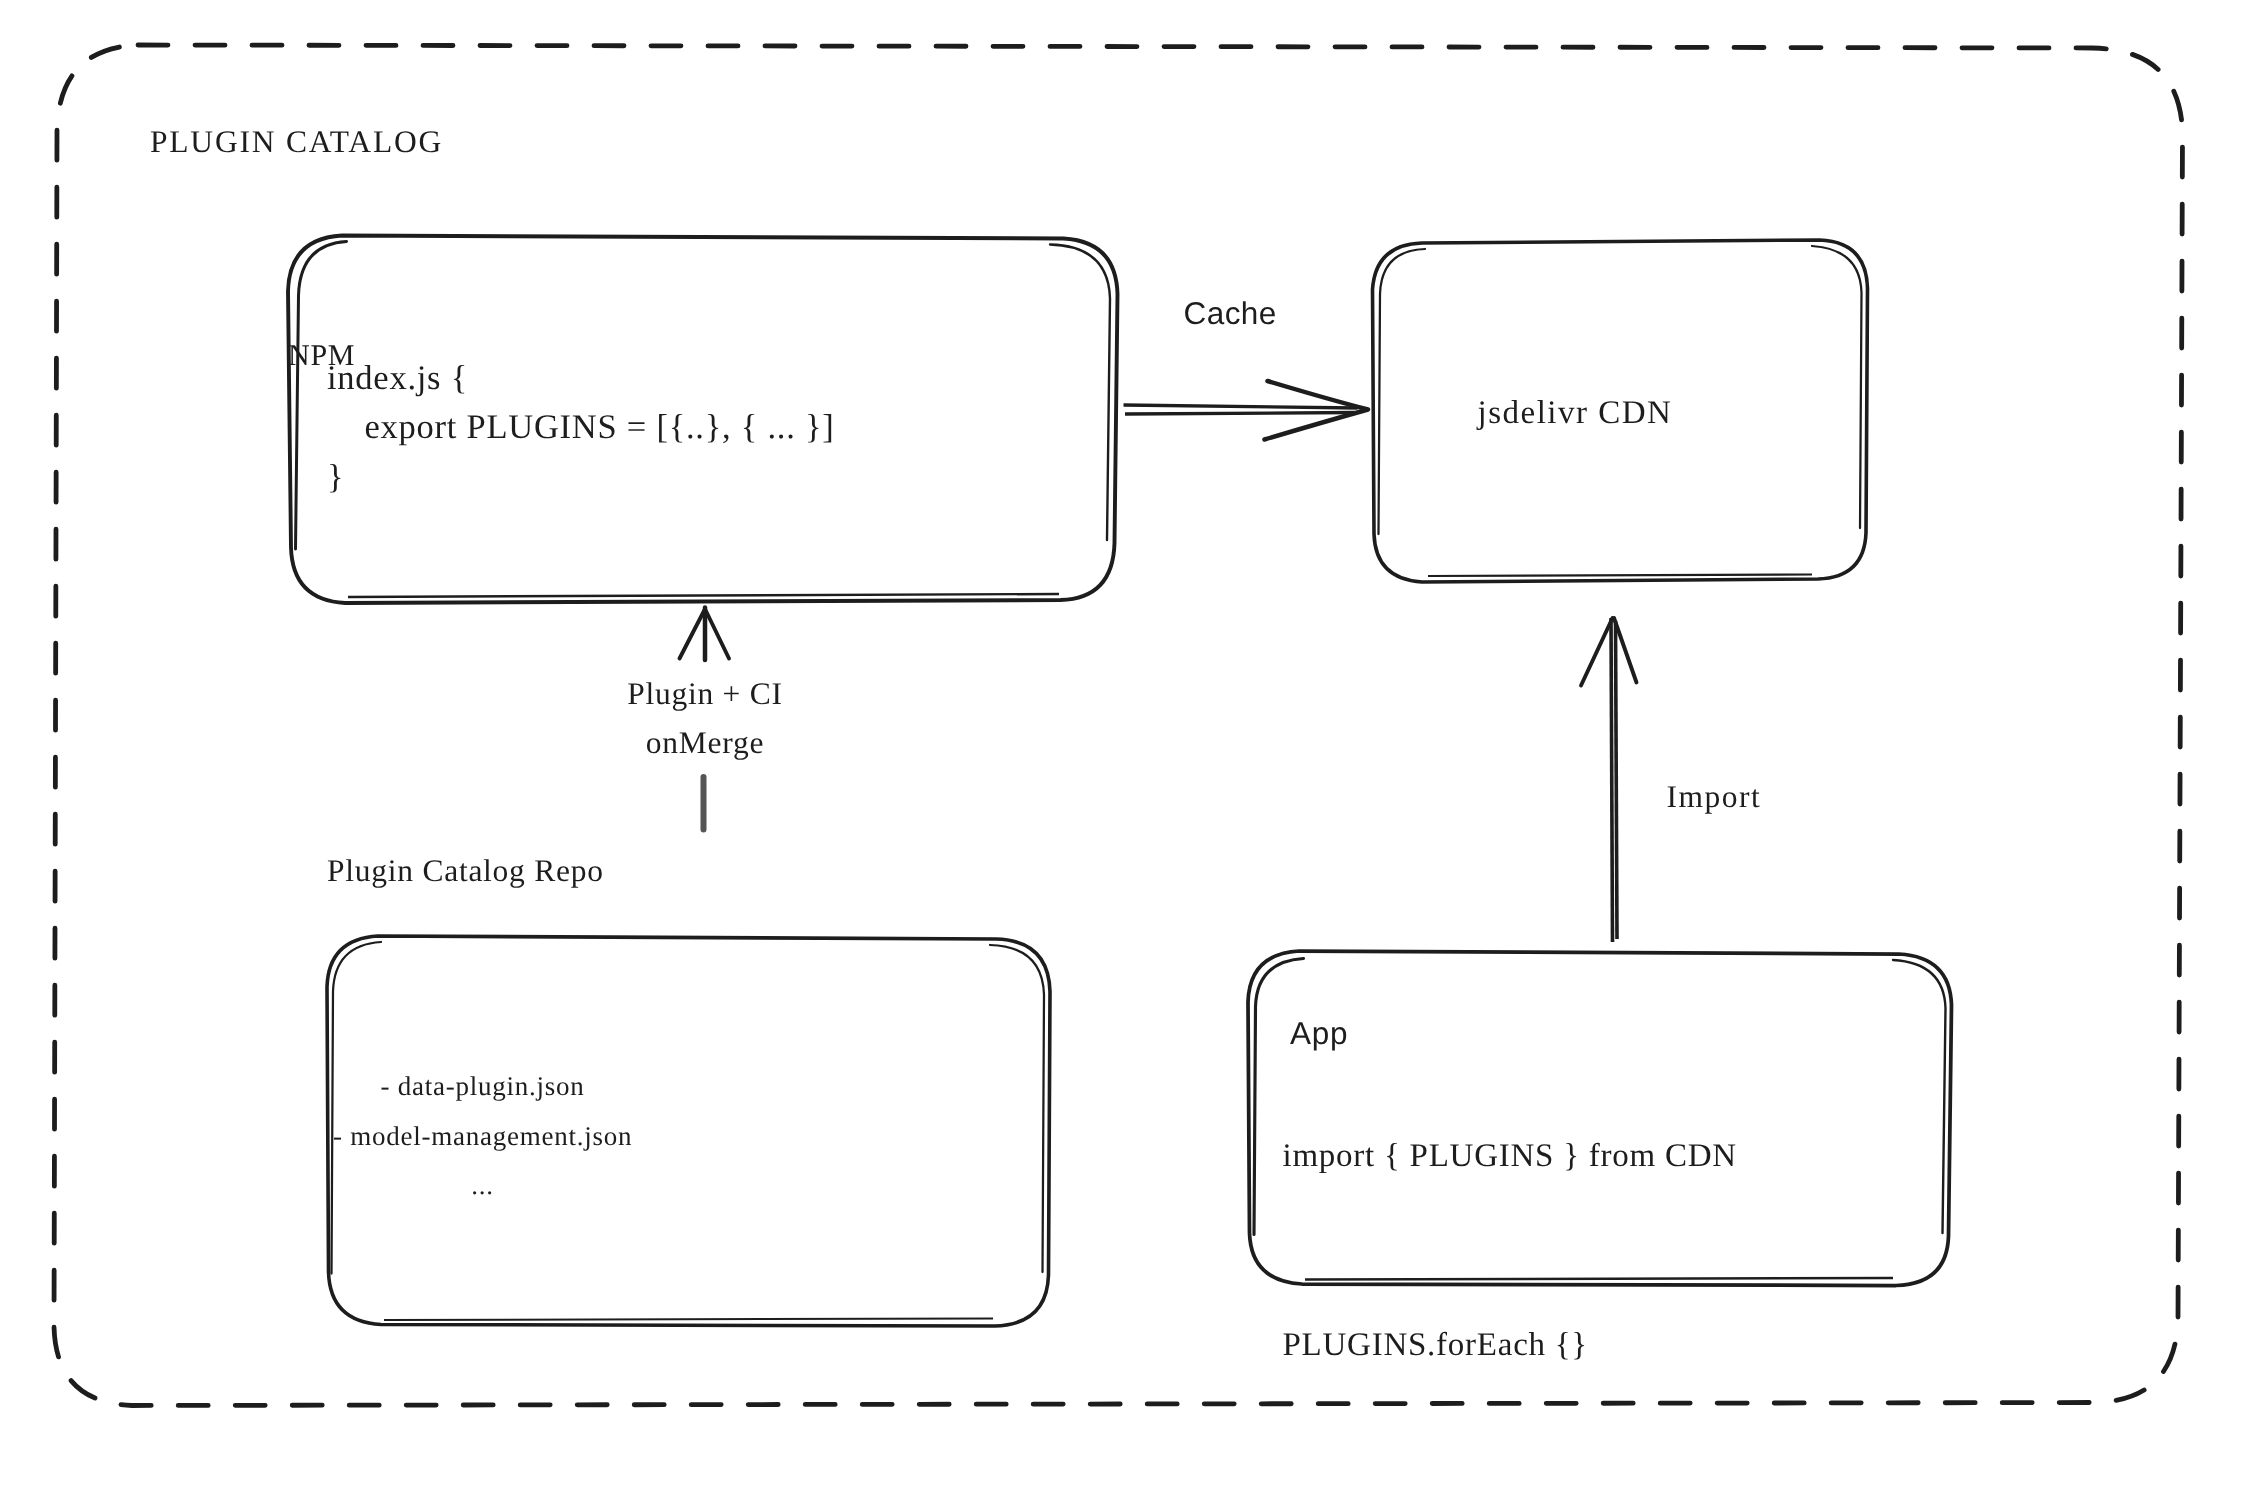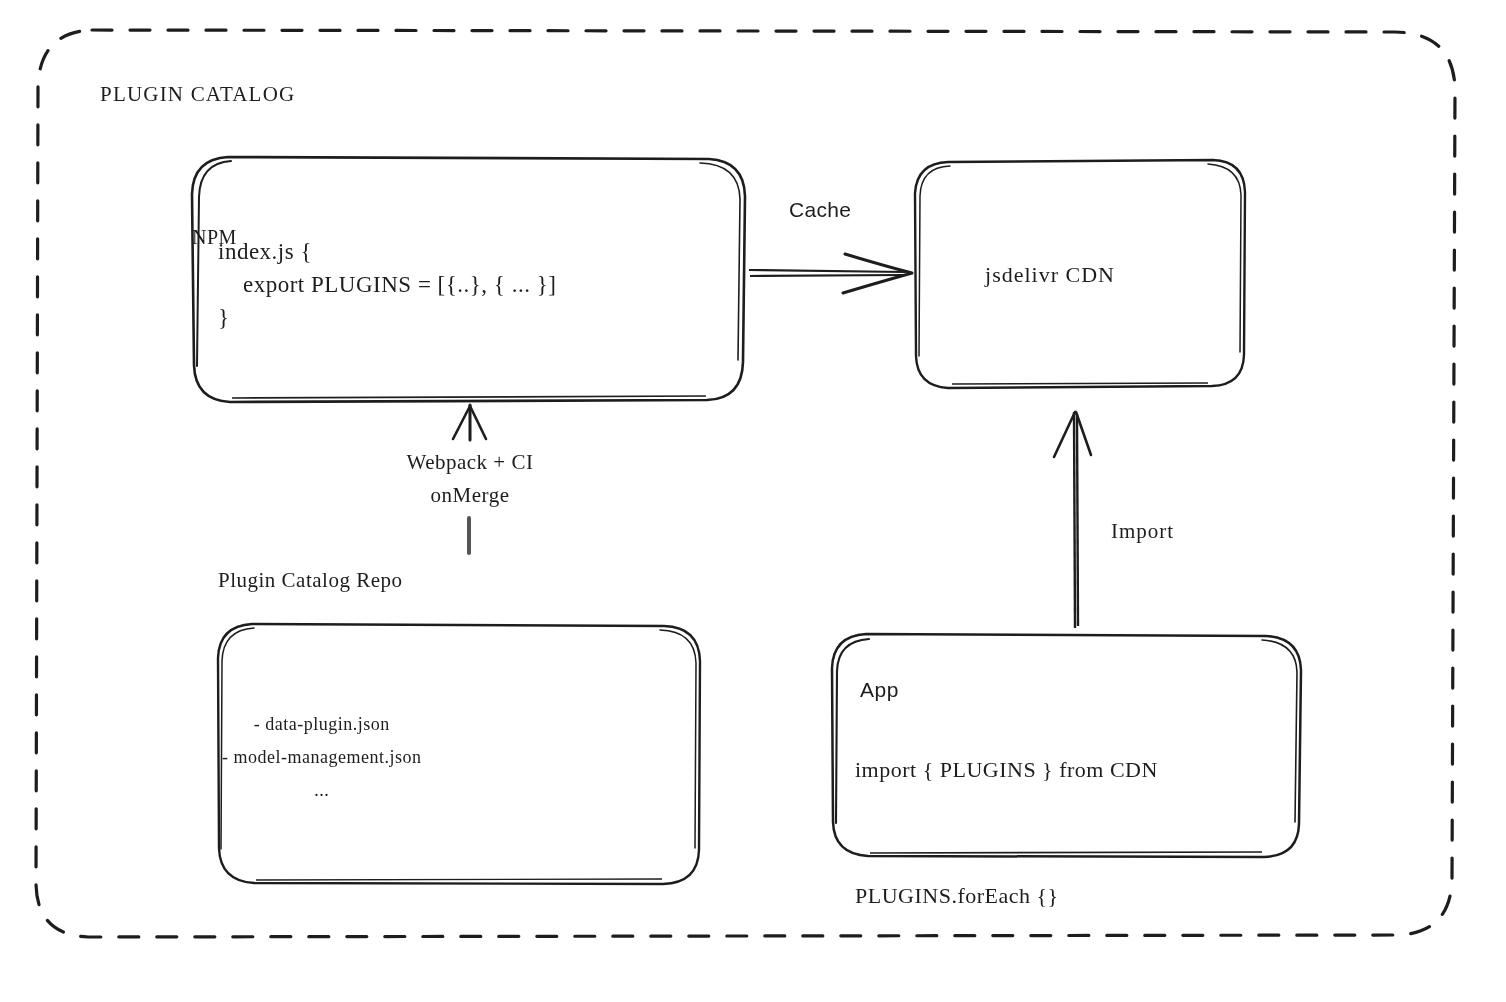--- a/index.html
+++ b/index.html
@@ -170,21 +170,21 @@
 
 <div class="lbl" id="npm-title">NPM</div>
 <div class="lbl" id="npm-code">index.js {
     export PLUGINS = [{..}, { ... }]
 }</div>
 
 <div class="lbl" id="cdn-title">jsdelivr CDN</div>
 
 <div class="lbl" id="cache-label">Cache</div>
 
-<div class="lbl" id="webpack-label">Webpack + CI
+<div class="lbl" id="webpack-label">Plugin + CI
 onMerge</div>
 
 <div class="lbl" id="repo-title">Plugin Catalog Repo</div>
 <div class="lbl" id="repo-list">- data-plugin.json
 - model-management.json
 ...</div>
 
 <div class="lbl" id="app-title">App</div>
 <div class="lbl" id="app-code">import { PLUGINS } from CDN
 

